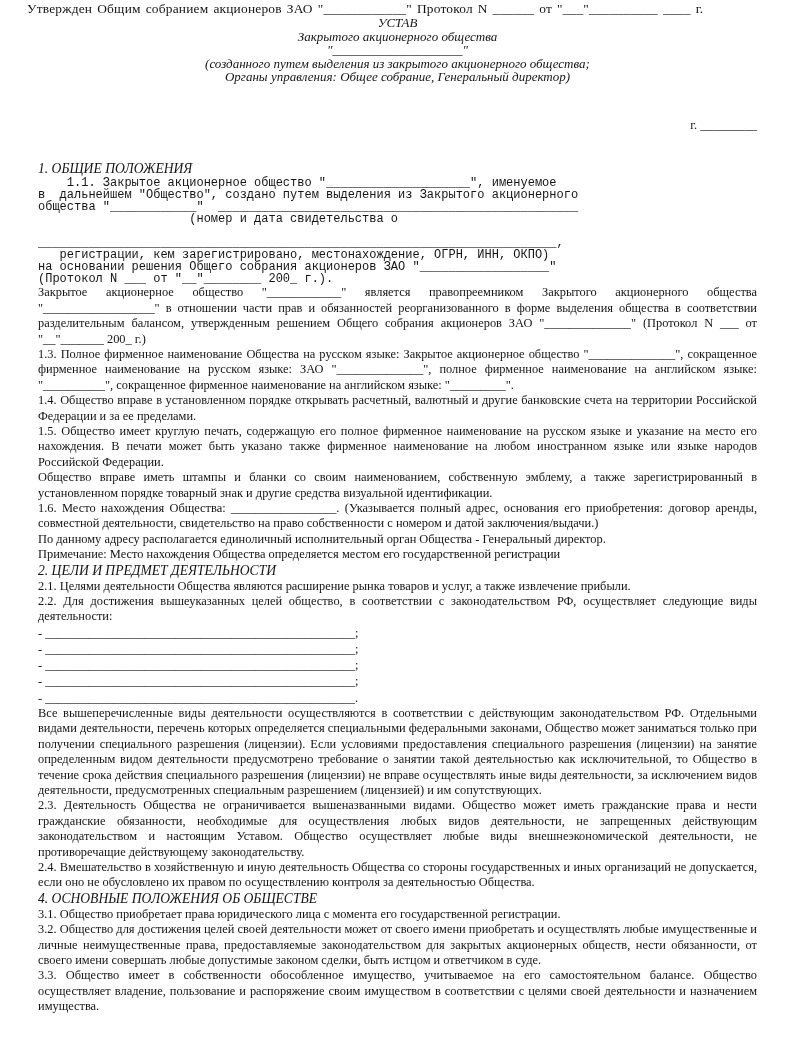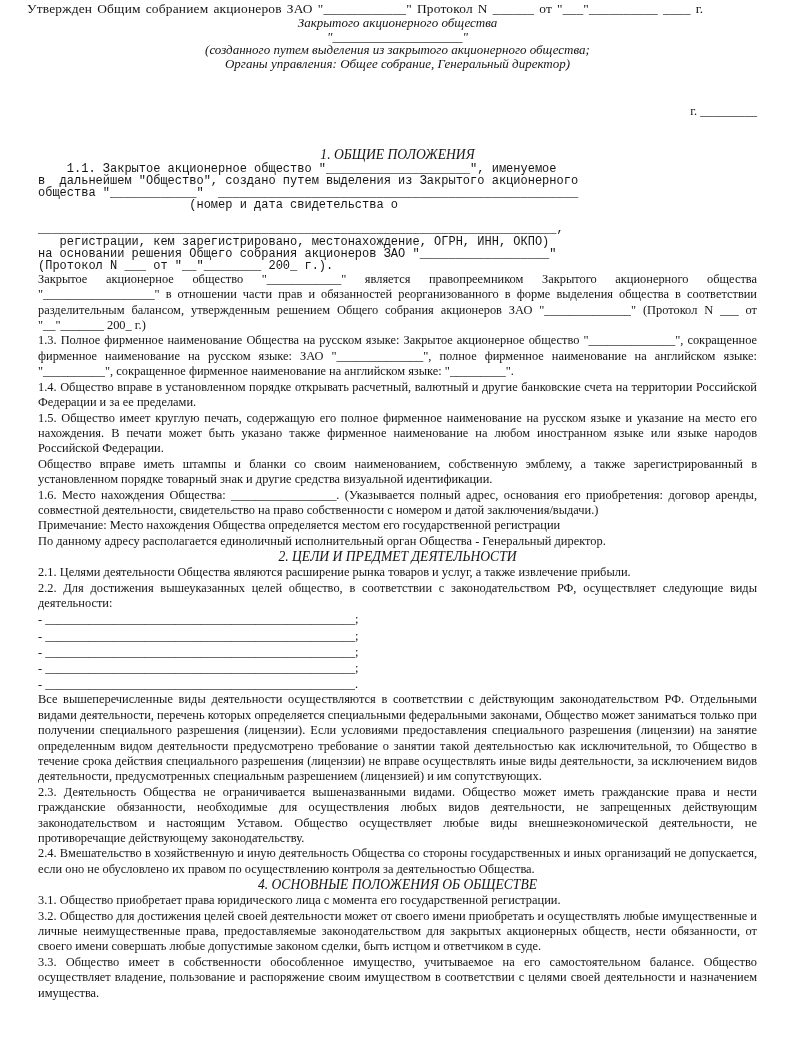--- a/index.html
+++ b/index.html
@@ -29,21 +29,20 @@
     font-size: 13px;
     line-height: 13.5px;
   }
   .city-line {
     text-align: right;
     font-size: 12.6px;
     margin-top: 34px;
     margin-bottom: 28px;
   }
   .h {
-    text-align: center;
     font-style: italic;
     font-size: 13.6px;
     line-height: 16px;
     margin: 0;
   }
   .mono {
     font-family: "Liberation Mono", "DejaVu Sans Mono", monospace;
     font-size: 12px;
     line-height: 12.1px;
     margin: 0;
@@ -61,20 +60,21 @@
     line-height: 16.2px;
     text-align: left;
   }
 </style>
 </head>
 <body>
 
 <div class="page">
 
   <div class="hdr-approval">Утвержден Общим собранием акционеров ЗАО "____________" Протокол N ______ от "___"__________ ____ г.</div>
+  <div class="center-line">УСТАВ</div>
   <div class="center-line">Закрытого акционерного общества</div>
   <div class="center-line">"____________________"</div>
   <div class="center-line">(созданного путем выделения из закрытого акционерного общества;</div>
   <div class="center-line">Органы управления: Общее собрание, Генеральный директор)</div>
   <div class="city-line">г. _________</div>
 
   <div>
     <div class="h">1. ОБЩИЕ ПОЛОЖЕНИЯ</div>
     <pre class="mono">    1.1. Закрытое акционерное общество "____________________", именуемое
 в  дальнейшем "Общество", создано путем выделения из Закрытого акционерного
@@ -84,22 +84,22 @@
 ________________________________________________________________________,
    регистрации, кем зарегистрировано, местонахождение, ОГРН, ИНН, ОКПО)
 на основании решения Общего собрания акционеров ЗАО "__________________"
 (Протокол N ___ от "__"________ 200_ г.).</pre>
     <p class="p">Закрытое акционерное общество "____________" является правопреемником Закрытого акционерного общества "__________________" в отношении части прав и обязанностей реорганизованного в форме выделения общества в соответствии разделительным балансом, утвержденным решением Общего собрания акционеров ЗАО "______________" (Протокол N ___ от "__"_______ 200_ г.)</p>
     <p class="p">1.3. Полное фирменное наименование Общества на русском языке: Закрытое акционерное общество "______________", сокращенное фирменное наименование на русском языке: ЗАО "______________", полное фирменное наименование на английском языке: "__________", сокращенное фирменное наименование на английском языке: "_________".</p>
     <p class="p">1.4. Общество вправе в установленном порядке открывать расчетный, валютный и другие банковские счета на территории Российской Федерации и за ее пределами.</p>
     <p class="p">1.5. Общество имеет круглую печать, содержащую его полное фирменное наименование на русском языке и указание на место его нахождения. В печати может быть указано также фирменное наименование на любом иностранном языке или языке народов Российской Федерации.</p>
     <p class="p">Общество вправе иметь штампы и бланки со своим наименованием, собственную эмблему, а также зарегистрированный в установленном порядке товарный знак и другие средства визуальной идентификации.</p>
     <p class="p">1.6. Место нахождения Общества: _________________. (Указывается полный адрес, основания его приобретения: договор аренды, совместной деятельности, свидетельство на право собственности с номером и датой заключения/выдачи.)</p>
+    <p class="p">По данному адресу располагается единоличный исполнительный орган Общества - Генеральный директор.</p>
     <p class="p">Примечание: Место нахождения Общества определяется местом его государственной регистрации</p>
-    <p class="p">По данному адресу располагается единоличный исполнительный орган Общества - Генеральный директор.</p>
     <div class="h">2. ЦЕЛИ И ПРЕДМЕТ ДЕЯТЕЛЬНОСТИ</div>
     <p class="p">2.1. Целями деятельности Общества являются расширение рынка товаров и услуг, а также извлечение прибыли.</p>
     <p class="p">2.2. Для достижения вышеуказанных целей общество, в соответствии с законодательством РФ, осуществляет следующие виды деятельности:</p>
     <p class="dash">- __________________________________________________;</p>
     <p class="dash">- __________________________________________________;</p>
     <p class="dash">- __________________________________________________;</p>
     <p class="dash">- __________________________________________________;</p>
     <p class="dash">- __________________________________________________.</p>
     <p class="p">Все вышеперечисленные виды деятельности осуществляются в соответствии с действующим законодательством РФ. Отдельными видами деятельности, перечень которых определяется специальными федеральными законами, Общество может заниматься только при получении специального разрешения (лицензии). Если условиями предоставления специального разрешения (лицензии) на занятие определенным видом деятельности предусмотрено требование о занятии такой деятельностью как исключительной, то Общество в течение срока действия специального разрешения (лицензии) не вправе осуществлять иные виды деятельности, за исключением видов деятельности, предусмотренных специальным разрешением (лицензией) и им сопутствующих.</p>
     <p class="p">2.3. Деятельность Общества не ограничивается вышеназванными видами. Общество может иметь гражданские права и нести гражданские обязанности, необходимые для осуществления любых видов деятельности, не запрещенных действующим законодательством и настоящим Уставом. Общество осуществляет любые виды внешнеэкономической деятельности, не противоречащие действующему законодательству.</p>

